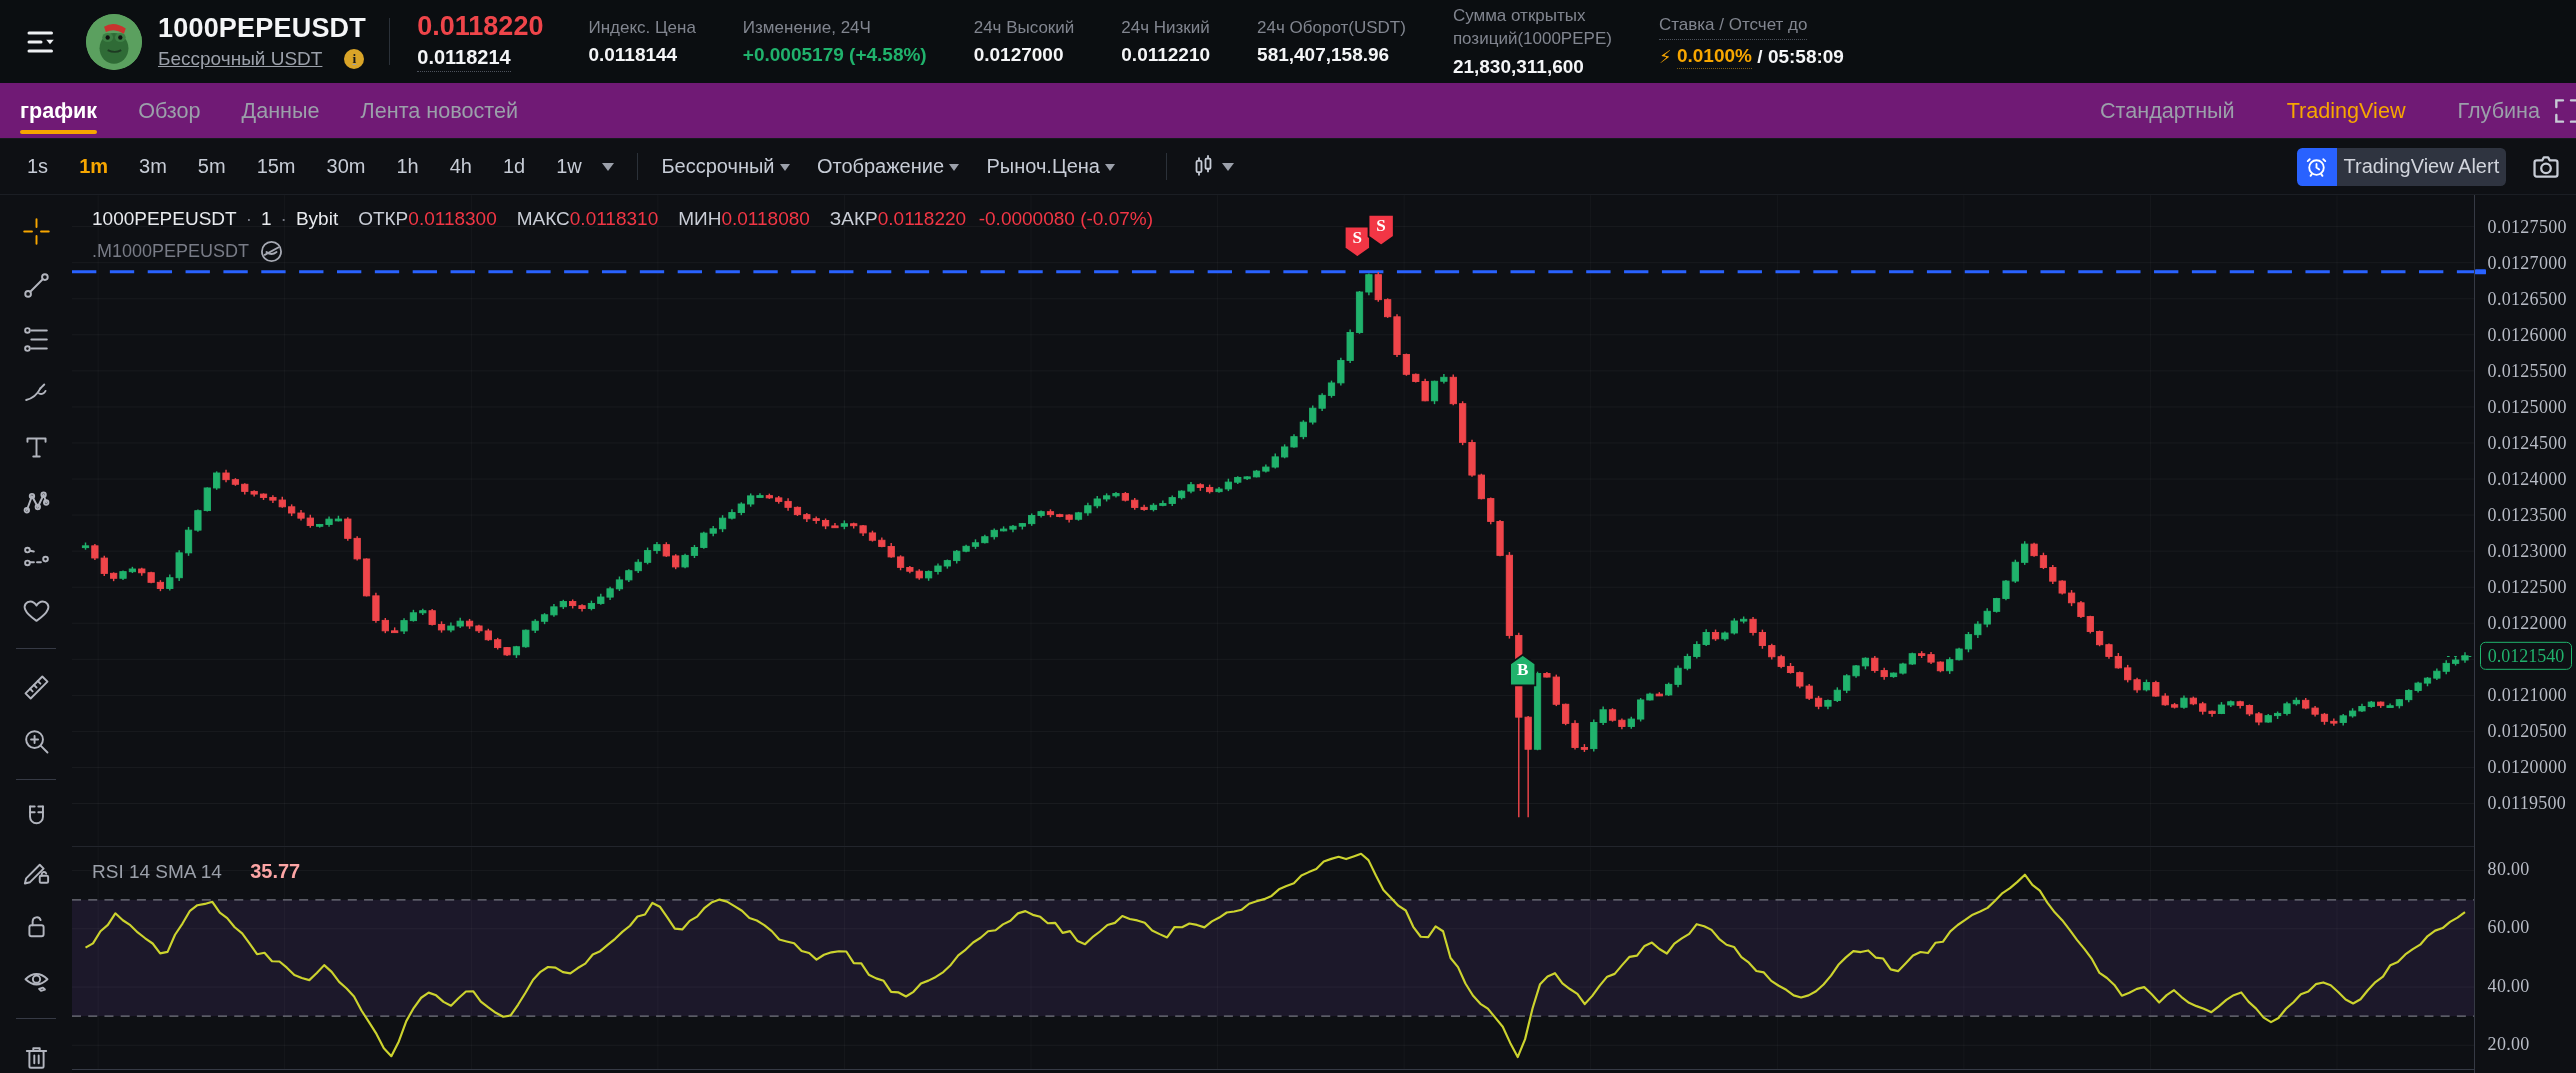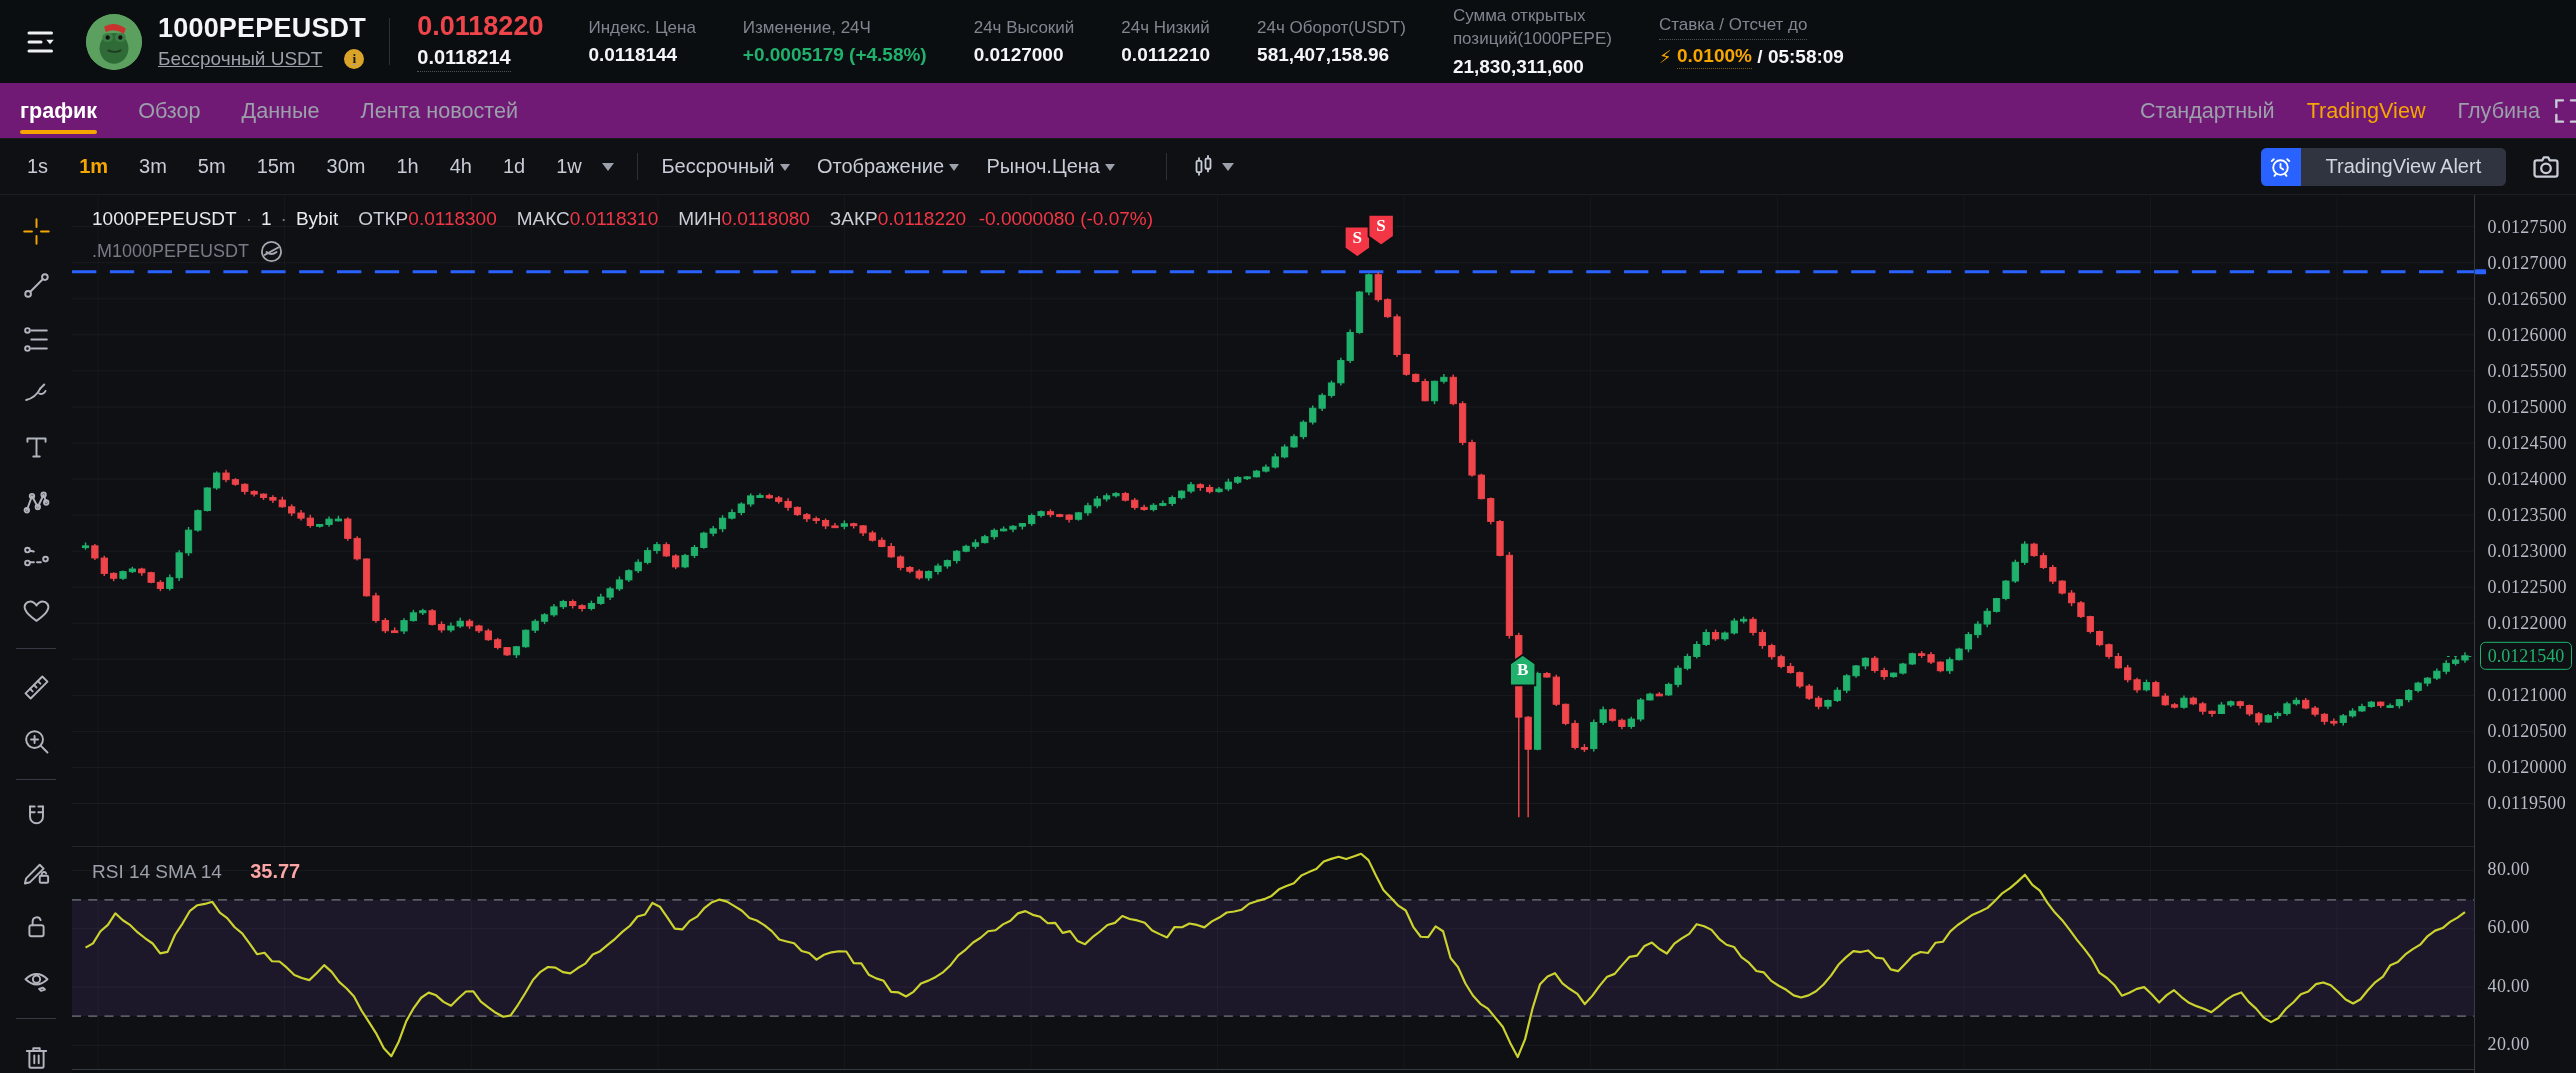--- a/index.html
+++ b/index.html
@@ -29,38 +29,38 @@
   .bolt { color:#f7a600; font-size:18px; }
   .funding-rate { color:#f7a600; font-size:19px; font-weight:bold; border-bottom:1.8px dotted #7a5a14; padding-bottom:0.9px; }
   .countdown { color:#f4f5f7; font-size:19px; font-weight:bold; }
 
   
   .tabs-row { position:absolute; left:0; top:83px; width:100%; height:56px; display:flex; align-items:center; border-bottom:0.9px solid #16191d; background:#701a75; }
   .tabs-left { display:flex; align-items:center; gap:41px; margin-left:20px; }
   .tab { font-size:21.6px; color:#9ba0aa; cursor:pointer; position:relative; padding:12.6px 0; }
   .tab.active { color:#ffffff; font-weight:bold; }
   .tab.active::after { content:""; position:absolute; left:0; right:0; bottom:1.8px; height:4.5px; border-radius:2.7px; background:#f7a600; }
-  .tabs-right { margin-left:auto; display:flex; align-items:center; gap:32px; margin-right:0; }
+  .tabs-right { margin-left:auto; display:flex; align-items:center; gap:52px; margin-right:0; }
   .mode { font-size:21.6px; color:#9ba0aa; cursor:pointer; }
   .mode.active { color:#f7a600; }
   .expand-ico { width:36px; height:32px; color:#c7ccd6; position:relative; left:9px; cursor:pointer; }
 
   
   .ctoolbar { position:absolute; left:0; top:139px; width:100%; height:56px; display:flex; align-items:center; border-bottom:0.9px solid #1b1e24; background:#0e1014; }
   .tf-list { display:flex; align-items:center; gap:31px; margin-left:27px; font-size:20px; color:#c7ccd6; }
   .tf { cursor:pointer; }
   .tf.active { color:#f7a600; font-weight:bold; }
   .caret { display:inline-block; width:0; height:0; border-left:6.3px solid transparent; border-right:6.3px solid transparent; border-top:8px solid #9ba0aa; vertical-align:middle; margin-left:5.4px; cursor:pointer; }
   .vsep { width:0.9px; height:27px; background:#2b3139; margin:0 23.4px; }
   .menu-item { font-size:20px; color:#c7ccd6; margin-right:27px; cursor:pointer; }
   .candle-ico { width:27px; height:27px; color:#c7ccd6; cursor:pointer; }
   .ctoolbar-right { margin-left:auto; display:flex; align-items:center; gap:23.4px; margin-right:14.4px; }
   .alert-btn { display:flex; align-items:stretch; height:38px; cursor:pointer; }
   .alert-ico { width:40px; background:#2962ff; border-radius:5.4px 0 0 5.4px; display:flex; align-items:center; justify-content:center; color:#fff; }
-  .alert-label { background:#2f3440; color:#d1d4dc; font-size:20px; display:flex; align-items:center; padding:0 25px; border-radius:0 5.4px 5.4px 0; }
+  .alert-label { background:#2f3440; color:#d1d4dc; font-size:20px; display:flex; align-items:center; padding:0 7px; border-radius:0 5.4px 5.4px 0; }
   .camera-ico { width:32px; height:32px; color:#c7ccd6; cursor:pointer; }
 
   
   .chart-region { position:absolute; left:0; top:195px; width:2576px; height:879px; background:#0e1014; }
   .left-tools { position:absolute; left:0; top:0; width:72px; height:879px; display:flex; flex-direction:column; align-items:center; padding-top:12.6px; gap:7.2px; }
   .ltool { width:47px; height:47px; display:flex; align-items:center; justify-content:center; color:#b2b5be; cursor:pointer; border-radius:5.4px; flex:none; }
   .ltool.active { color:#f7a600; }
   .ltool svg { width:31px; height:31px; }
   .ltool-sep { width:40px; height:0.9px; background:#363a45; margin:7.2px 0; flex:none; }
 

